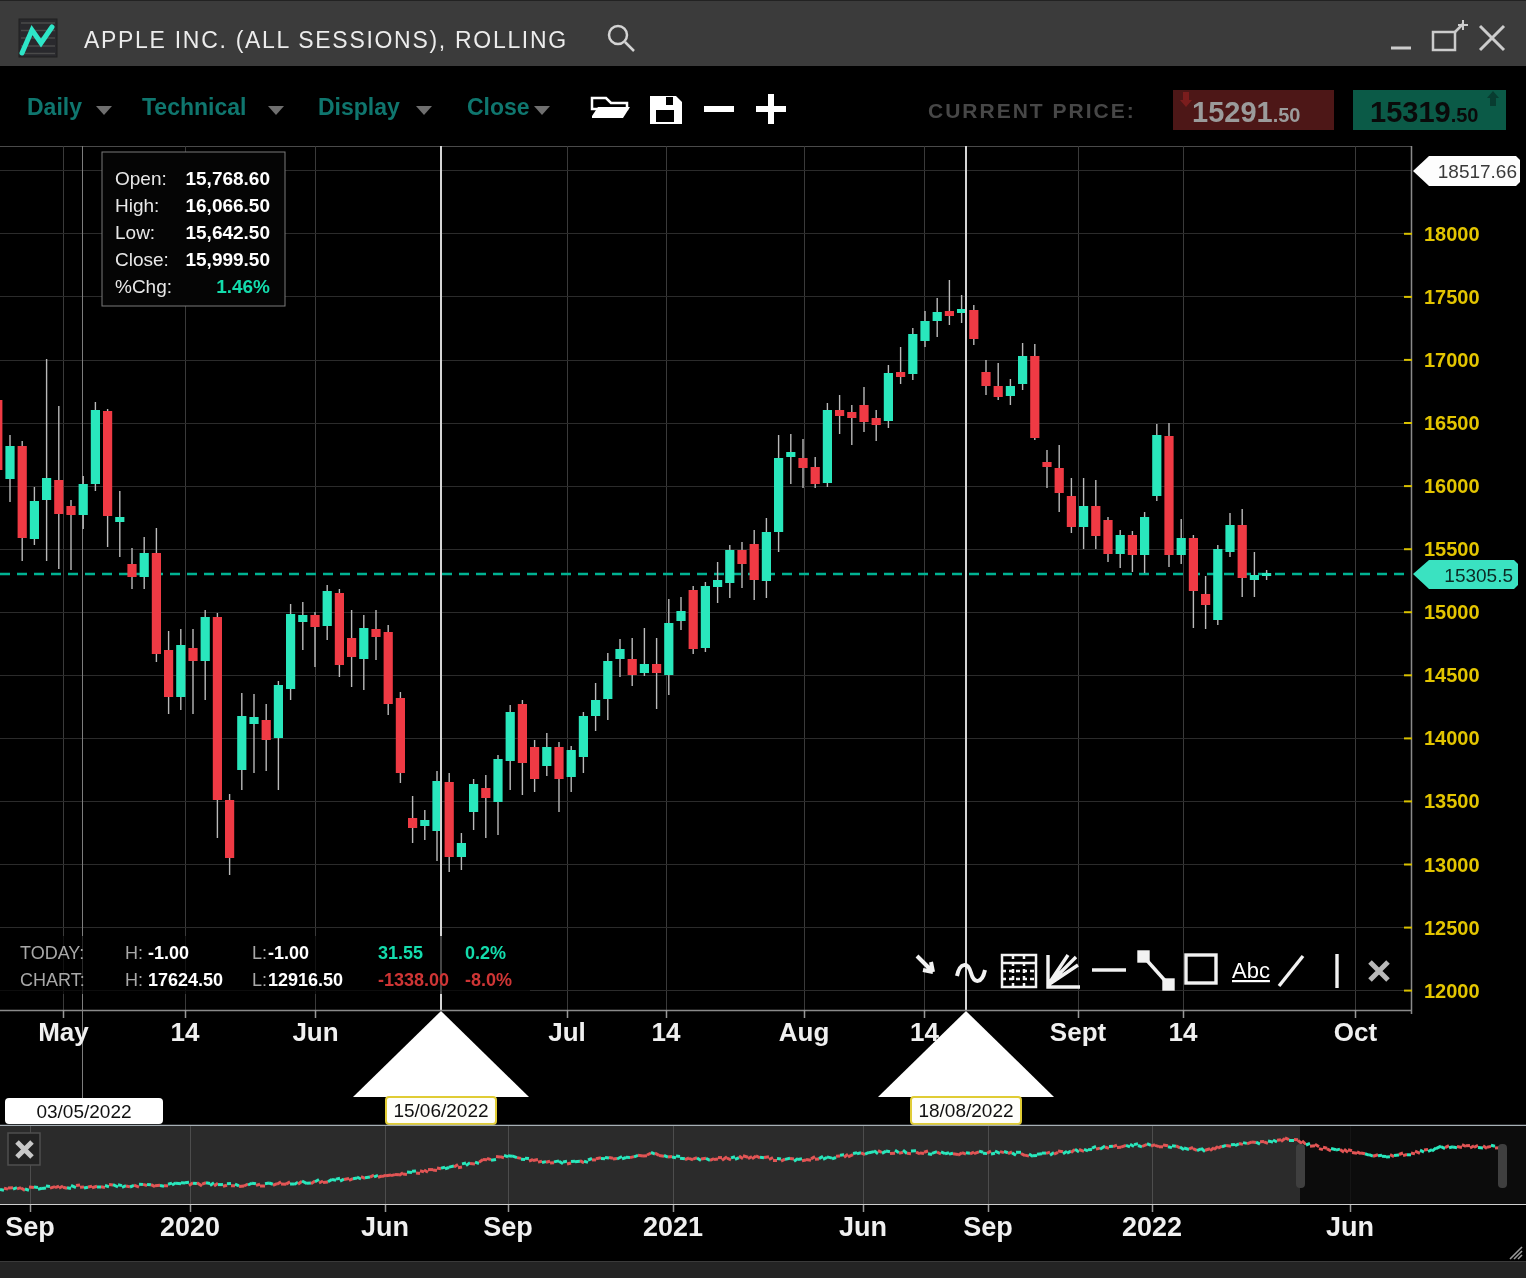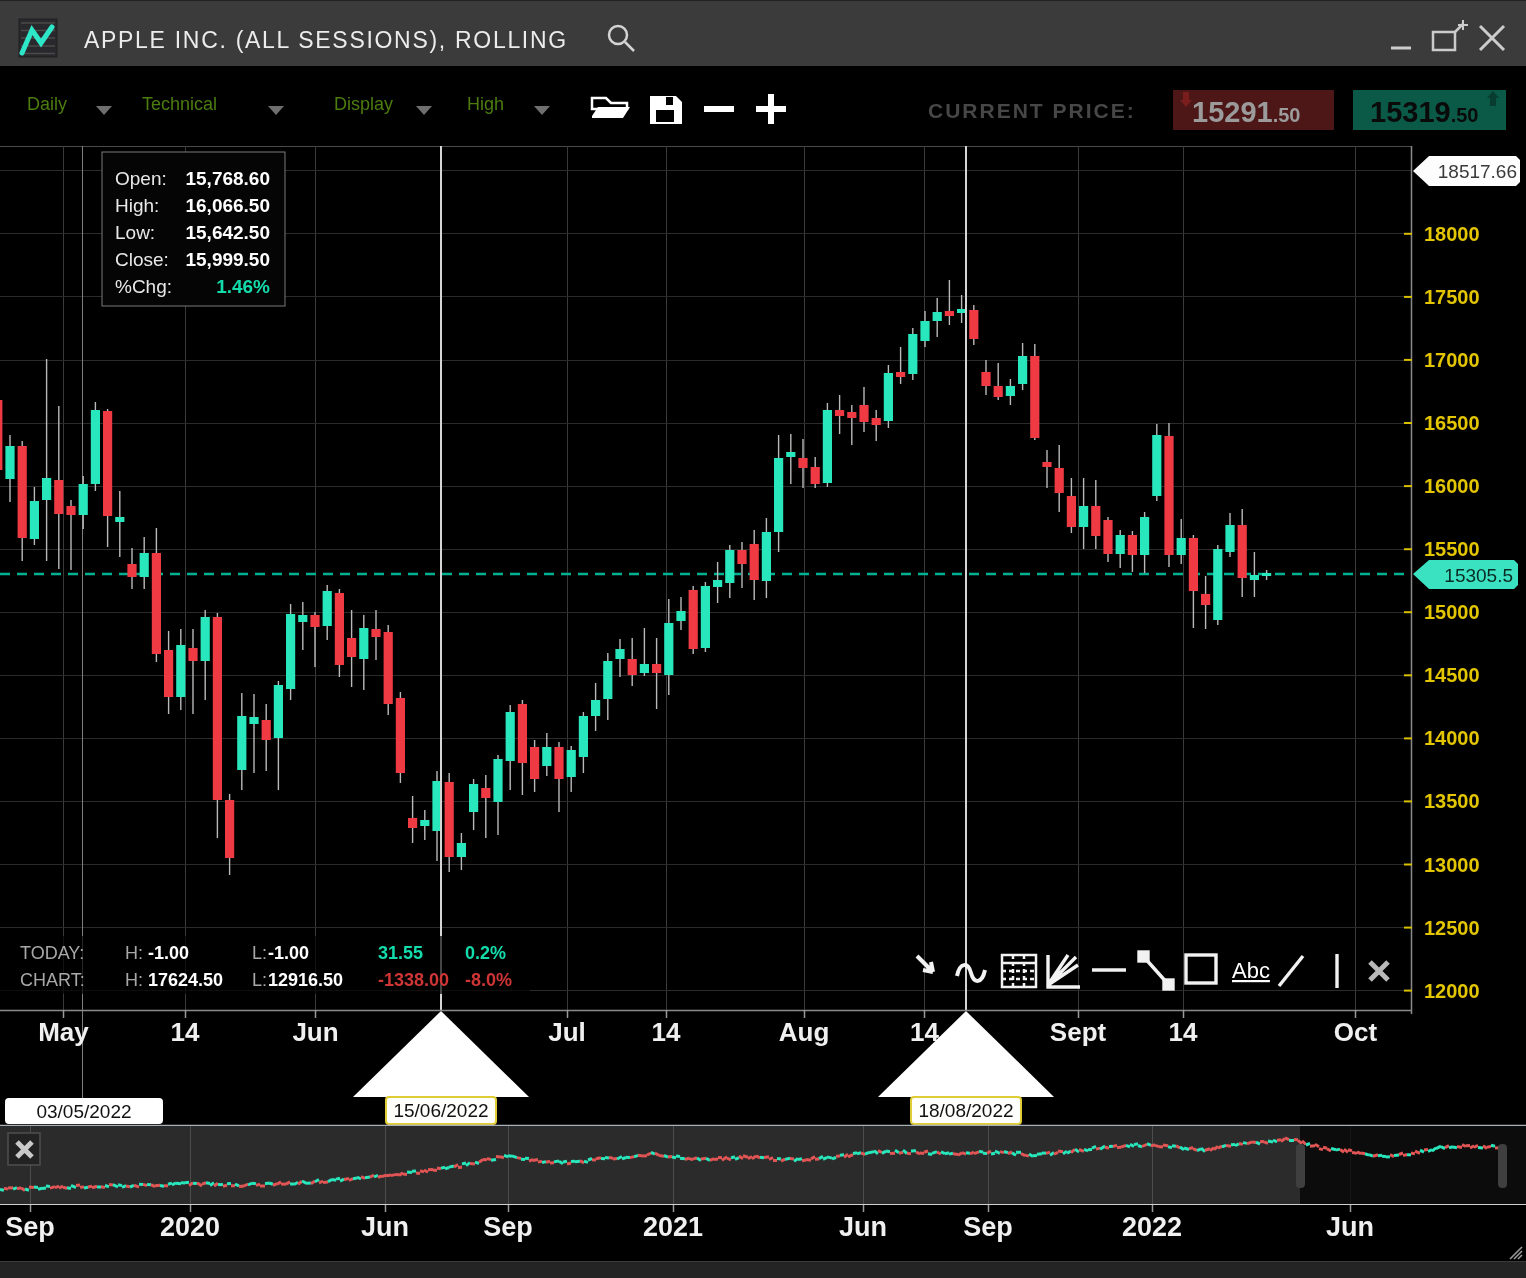--- a/index.html
+++ b/index.html
@@ -1,17 +1,17 @@
 <!DOCTYPE html>
 <html><head><meta charset="utf-8"><style>
 *{margin:0;padding:0;box-sizing:border-box}
 html,body{width:1526px;height:1278px;background:#000;overflow:hidden;font-family:"Liberation Sans",sans-serif}
 #titlebar{position:absolute;left:0;top:0;width:1526px;height:66px;background:#3b3b3b;border-top:1px solid #222}
 #toolbar{position:absolute;left:0;top:66px;width:1526px;height:80px;background:#000}
-.menu{position:absolute;top:28px;font-size:18px;font-weight:normal;color:#4d7c0f}
+.menu{position:absolute;top:28px;font-size:23px;font-weight:bold;color:#0f766e}
 .tri{position:absolute;top:40px;width:0;height:0;border-left:8px solid transparent;border-right:8px solid transparent;border-top:9px solid #6f6f6f}
 </style></head><body>
 <div id="titlebar">
  <svg width="1526" height="66" style="position:absolute;left:0;top:0">
   <rect x="19" y="18" width="38" height="38" fill="#29292d" stroke="#202020"></rect>
   <line x1="21" y1="22" x2="55" y2="22" stroke="#4a4a4a" stroke-width="1.6"></line>
   <line x1="21" y1="29.5" x2="55" y2="29.5" stroke="#4a4a4a" stroke-width="1.6"></line>
   <line x1="21" y1="37" x2="55" y2="37" stroke="#4a4a4a" stroke-width="1.6"></line>
   <line x1="21" y1="45" x2="55" y2="45" stroke="#4a4a4a" stroke-width="1.6"></line>
   <line x1="21" y1="52.5" x2="55" y2="52.5" stroke="#4a4a4a" stroke-width="1.6"></line>
@@ -26,23 +26,23 @@
   <line x1="1458" y1="24" x2="1468" y2="24" stroke="#ccc" stroke-width="2"></line>
   <line x1="1480" y1="25" x2="1504" y2="49" stroke="#ccc" stroke-width="3"></line>
   <line x1="1504" y1="25" x2="1480" y2="49" stroke="#ccc" stroke-width="3"></line>
  </svg>
 </div>
 <div id="toolbar">
  <span class="menu" style="left:27px">Daily</span>
     <span class="tri" style="left:96px"></span>
  <span class="menu" style="left:142px">Technical</span>
     <span class="tri" style="left:268px"></span>
- <span class="menu" style="left:334px">Display</span>
+ <span class="menu" style="left:318px">Display</span>
     <span class="tri" style="left:416px"></span>
- <span class="menu" style="left:467px">High</span>
+ <span class="menu" style="left:467px">Close</span>
     <span class="tri" style="left:534px"></span>
  <svg width="1526" height="80" style="position:absolute;left:0;top:0">
   <path d="M592 32 h14 l5 5 h16 v6 h-35 z" fill="none" stroke="#fff" stroke-width="2.5"></path>
   <path d="M592 50 l6 -9 h32 l-7 11 h-31 z" fill="#fff"></path>
   <path d="M650 30 h26 l6 6 v22 h-32 z" fill="#fff"></path>
   <rect x="656" y="44" width="18" height="12" fill="#000"></rect>
   <rect x="666" y="31" width="7" height="8" fill="#000"></rect>
   <line x1="704" y1="43" x2="734" y2="43" stroke="#fff" stroke-width="6"></line>
   <line x1="756" y1="43" x2="786" y2="43" stroke="#fff" stroke-width="6"></line>
   <line x1="771" y1="28" x2="771" y2="58" stroke="#fff" stroke-width="6"></line>

